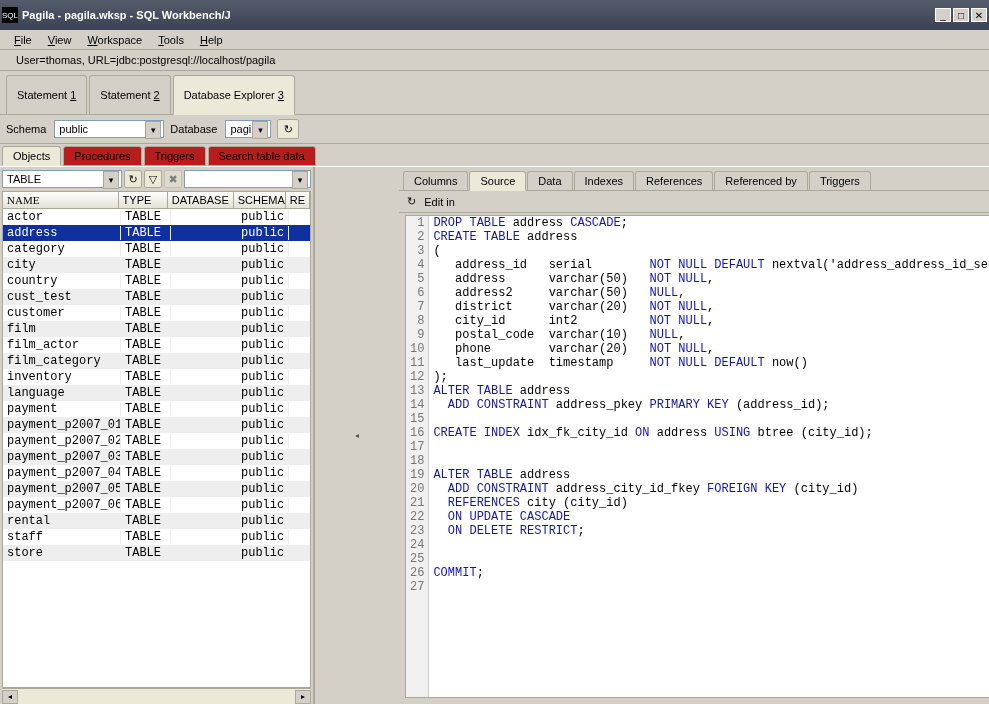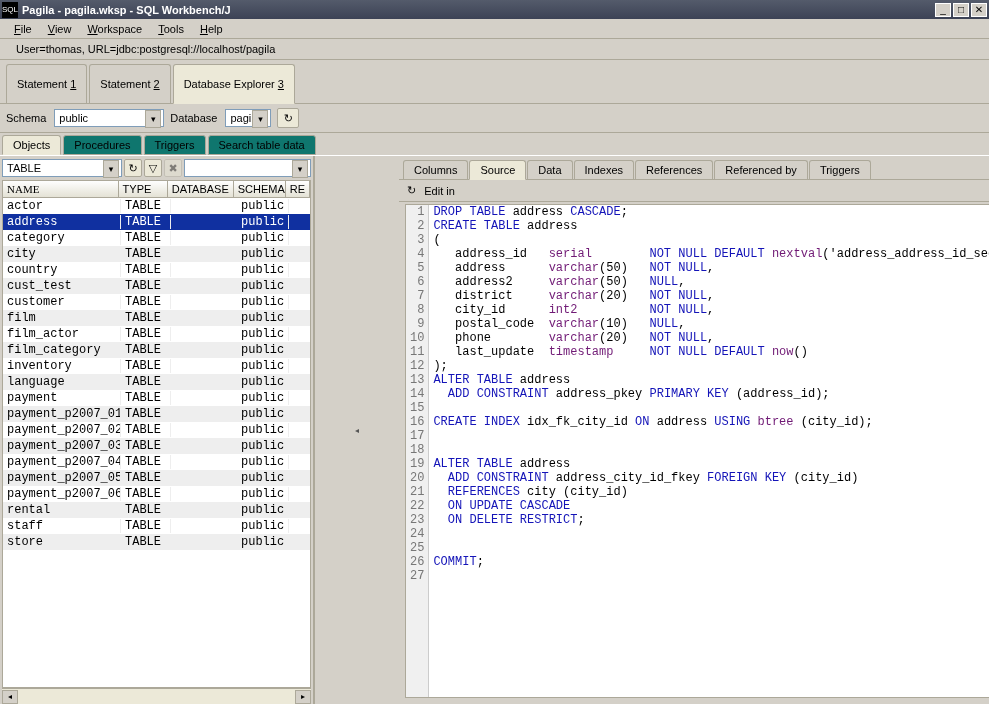--- a/index.html
+++ b/index.html
@@ -1,35 +1,35 @@
 <!DOCTYPE html>
 <html><head>
 <meta charset="utf-8">
 <style>
 * { box-sizing: border-box; margin: 0; padding: 0; }
 body { font-family: "Tahoma", Arial, sans-serif; font-size: 11px; background: #d4d0c8; width: 989px; height: 704px; overflow: hidden; display: flex; flex-direction: column; }
-.titlebar { background: linear-gradient(#545b6b,#3c4255); color: #fff; height: 19px; display: flex; align-items: center; padding: 9px 2px; }
+.titlebar { background: linear-gradient(#545b6b,#3c4255); color: #fff; height: 30px; display: flex; align-items: center; padding: 9px 2px; }
 .titlebar .icon { width: 16px; height: 16px; background: #000; font-size: 8px; color: #fff; display: flex; align-items: center; justify-content: center; margin-right: 4px; }
 .titlebar .title { font-weight: bold; flex: 1; }
 .titlebar .winbtns { display: flex; gap: 2px; }
 .titlebar .winbtn { width: 16px; height: 14px; background: #d4d0c8; border: 1px solid #fff; display: flex; align-items: center; justify-content: center; font-size: 10px; font-family: Arial; color: #000; }
 .menubar { height: 20px; display: flex; align-items: center; padding: 2px 6px; gap: 0; border-bottom: 1px solid #aca899; }
 .menubar .menu { padding: 2px 8px; cursor: default; }
 .menubar .menu u { text-decoration: underline; }
 .info { padding: 4px 16px; background: #d4d0c8; border-bottom: 1px solid #aca899; font-size: 11px; }
 .tabrow { display: flex; align-items: flex-end; padding: 4px 6px 0 6px; gap: 2px; border-bottom: 1px solid #aca899; }
 .tab { padding: 13px 10px; border: 1px solid #aca899; border-bottom: none; background: #d4d0c8; border-radius: 3px 3px 0 0; cursor: default; position: relative; }
 .tab.active { background: #ece9d8; border-bottom: 1px solid #ece9d8; margin-bottom: -1px; z-index: 1; }
 .schemarow { padding: 4px 6px; display: flex; align-items: center; gap: 6px; border-bottom: 1px solid #aca899; }
 .schemarow label { padding-right: 2px; }
 .select { background: #fff; border: 1px solid #7f9db9; height: 18px; font-size: 11px; display: flex; align-items: center; padding: 0 16px 0 4px; position: relative; }
 .select::after { content: "▾"; position: absolute; right: 2px; top: 0; width: 14px; height: 16px; background: #d4d0c8; border: 1px solid #aca899; display: flex; align-items: center; justify-content: center; font-size: 9px; }
 .iconbtn { width: 22px; height: 20px; border: 1px solid #aca899; background: #ece9d8; display: flex; align-items: center; justify-content: center; border-radius: 2px; }
 .subtabrow { display: flex; padding: 2px 2px 0 2px; gap: 2px; }
-.subtab { padding: 3px 10px; border: 1px solid #aca899; border-radius: 3px 3px 0 0; background: #0f766e; }
+.subtab { padding: 3px 10px; border: 1px solid #aca899; border-radius: 3px 3px 0 0; background: #b91c1c; }
 .subtab.active { background: #ece9d8; border-bottom: 1px solid #ece9d8; }
 .main { flex: 1; display: flex; min-height: 0; border-top: 1px solid #fff; gap: 40px; }
 .left { width: 315px; display: flex; flex-direction: column; border-right: 2px solid #aca899; }
 .leftfilter { display: flex; align-items: center; gap: 2px; padding: 3px 2px; }
 .leftfilter .select { width: 120px; }
 .leftfilter .txt { flex: 1; background: #fff; border: 1px solid #7f9db9; height: 18px; position: relative; }
 .leftfilter .txt::after { content: "▾"; position: absolute; right: 2px; top: 0; width: 14px; height: 16px; background: #d4d0c8; border: 1px solid #aca899; display: flex; align-items: center; justify-content: center; font-size: 9px; }
 .table { flex: 1; overflow: hidden; display: flex; flex-direction: column; background: #fff; border: 1px solid #aca899; margin: 0 2px; }
 .thead { display: flex; background: #ece9d8; border-bottom: 1px solid #aca899; }
 .th { padding: 2px 4px; border-right: 1px solid #aca899; font-size: 11px; background: linear-gradient(#fefefe,#e4e2d5); }
@@ -46,21 +46,21 @@
 .status { padding: 2px 6px; border-top: 1px solid #aca899; }
 .right { flex: 1; display: flex; flex-direction: column; }
 .righttabs { display: flex; padding: 4px 4px 0 4px; gap: 1px; border-bottom: 1px solid #aca899; }
 .rtab { padding: 3px 10px; border: 1px solid #aca899; border-radius: 3px 3px 0 0; background: #d4d0c8; border-bottom: none; }
 .rtab.active { background: #ece9d8; position: relative; margin-bottom: -1px; border-bottom: 1px solid #ece9d8; }
 .editbar { padding: 4px 8px; display: flex; align-items: center; gap: 8px; border-bottom: 1px solid #aca899; }
 .code { flex: 1; background: #fff; border: 1px solid #aca899; margin: 2px 6px 6px 6px; display: flex; font-family: "Courier New", monospace; font-size: 12px; overflow: hidden; }
 .gutter { background: #f0f0f0; text-align: right; padding: 0 4px; border-right: 1px solid #ccc; color: #777; white-space: pre; line-height: 14px; }
 .src { white-space: pre; padding: 0 4px; line-height: 14px; flex: 1; }
 .kw { color: #1414b8; }
-.ty { color: #701a75; }
+.ty { color: #000000; }
 .splitter { width: 6px; cursor: col-resize; display: flex; align-items: center; justify-content: center; }
 .splitter::before { content: "◂"; font-size: 8px; color: #555; }
 </style>
 </head>
 <body>
 
 <div class="titlebar">
   <div class="icon">SQL</div>
   <div class="title">Pagila - pagila.wksp  - SQL Workbench/J</div>
   <div class="winbtns">

